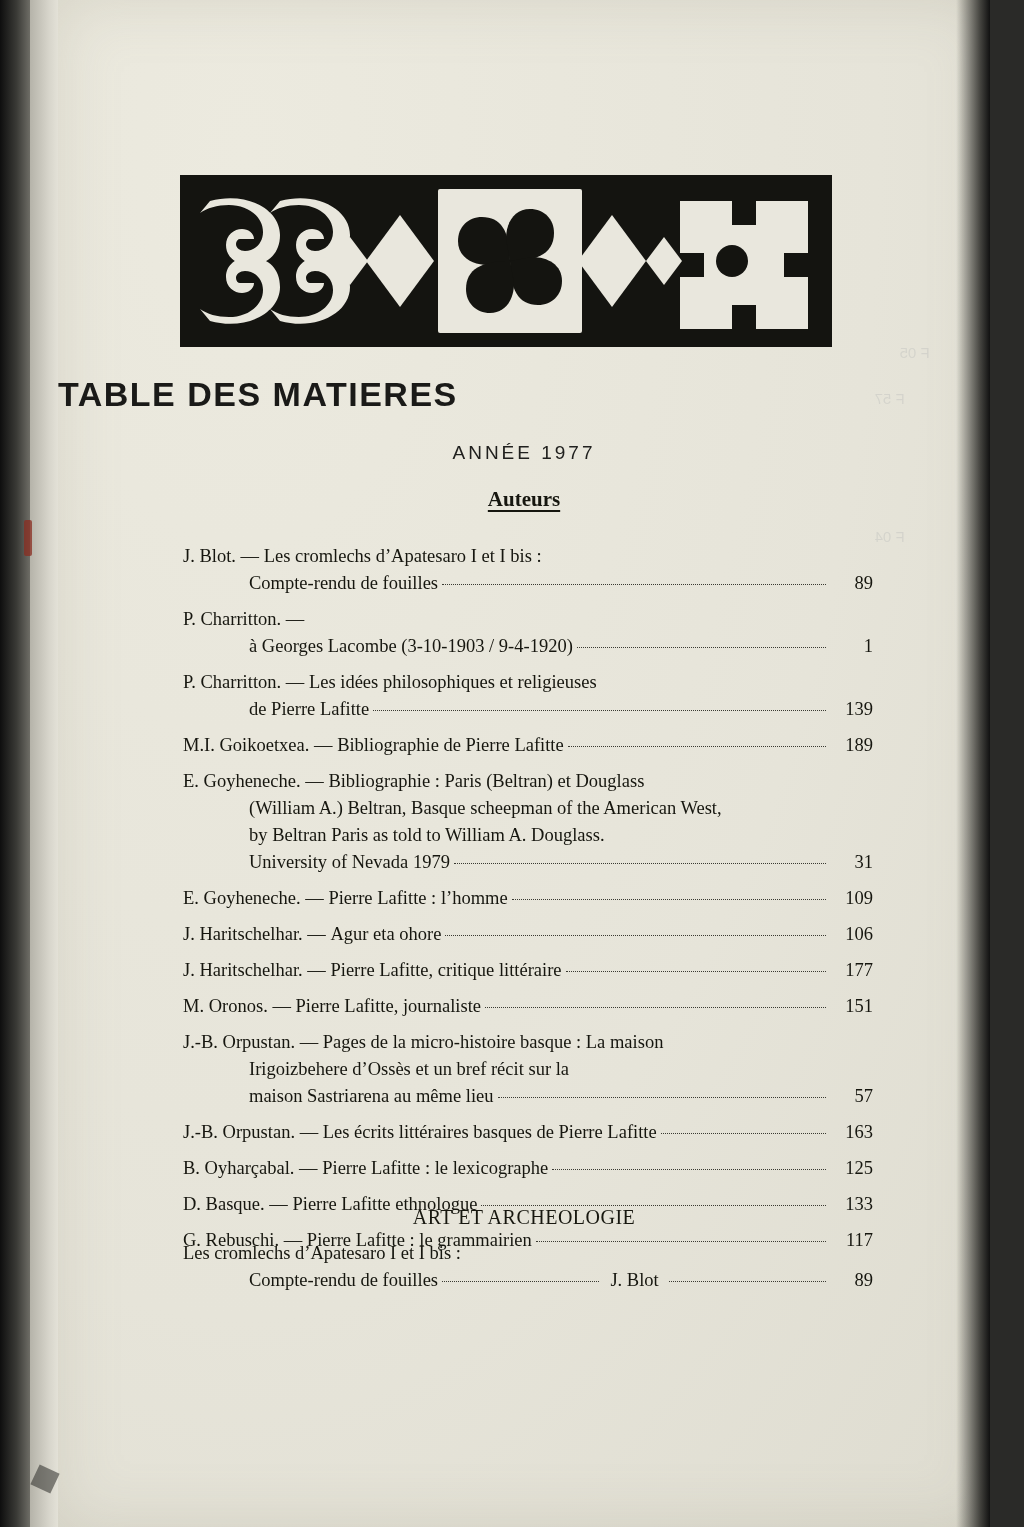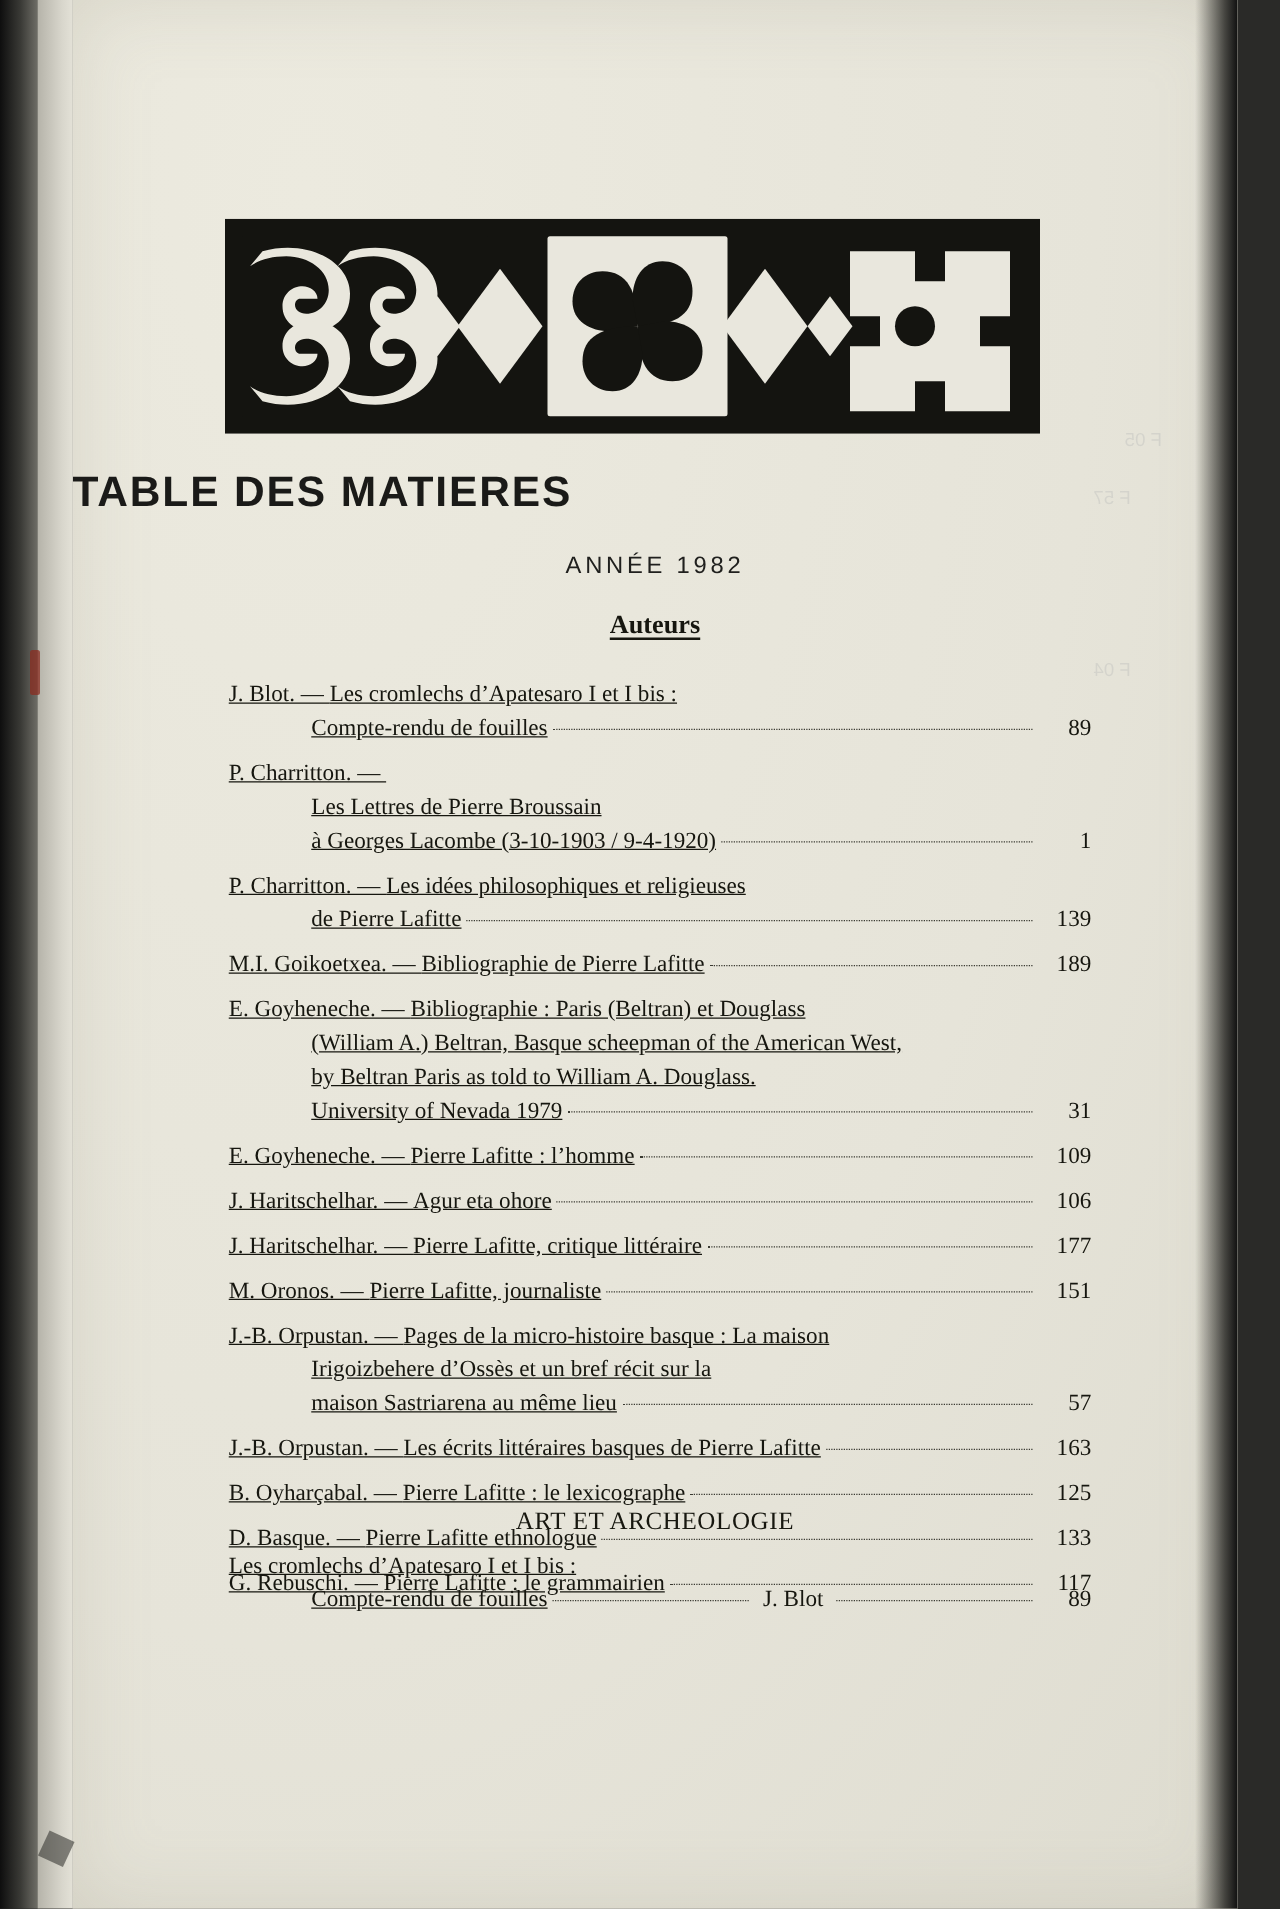--- a/index.html
+++ b/index.html
@@ -155,21 +155,20 @@
   }
   .line {
     display: flex;
     align-items: baseline;
     font-size: 18.5px;
     color: #16160f;
     line-height: 27px;
   }
   .txt {
     white-space: pre;
-    text-decoration: underline;
   }
   .dots {
     flex: 1 1 auto;
     margin: 0 5px 0 4px;
     border-bottom: 1.5px dotted #3a3a32;
     transform: translateY(-4px);
     min-width: 10px;
   }
   .nodots {
     flex: 1 1 auto;
@@ -247,21 +246,21 @@
           <path d="M398 86 l34 -46 l34 46 l-34 46 z"></path>
           <path d="M466 86 l18 -24 l18 24 l-18 24 z"></path>
           <path d="M500 26 h52 v24 h24 v-24 h52 v52 h-24 v24 h24 v52 h-52 v-24 h-24 v24 h-52 v-52 h24 v-24 h-24 z"></path>
         </g>
         <g fill="#141410">
           <circle cx="552" cy="86" r="16"></circle>
         </g>
       </svg>
 
       <div class="title">TABLE DES MATIERES</div>
-      <div class="subtitle">ANNÉE 1982</div>
+      <div class="subtitle">ANNÉE 1977</div>
 
       <div class="section-head auteurs-head">Auteurs</div>
 
       <div class="toc toc-auteurs">
           <div class="entry">
             <div class="line">
               <span class="txt">J. Blot. — </span>
               <span class="txt ital">Les cromlechs d’Apatesaro I et I bis :</span>
               <span class="nodots"></span>
               <span class="pg"></span>
@@ -269,26 +268,20 @@
             <div class="line indent1">
               <span class="txt"></span>
               <span class="txt ital">Compte-rendu de fouilles</span>
               <span class="dots"></span>
               <span class="pg">89</span>
             </div>
           </div>
           <div class="entry">
             <div class="line">
               <span class="txt">P. Charritton. — </span>
-              <span class="nodots"></span>
-              <span class="pg"></span>
-            </div>
-            <div class="line indent1">
-              <span class="txt"></span>
-              <span class="txt ital">Les Lettres de Pierre Broussain</span>
               <span class="nodots"></span>
               <span class="pg"></span>
             </div>
             <div class="line indent1">
               <span class="txt"></span>
               <span class="txt ital">à Georges Lacombe (3-10-1903 / 9-4-1920)</span>
               <span class="dots"></span>
               <span class="pg">1</span>
             </div>
           </div>

